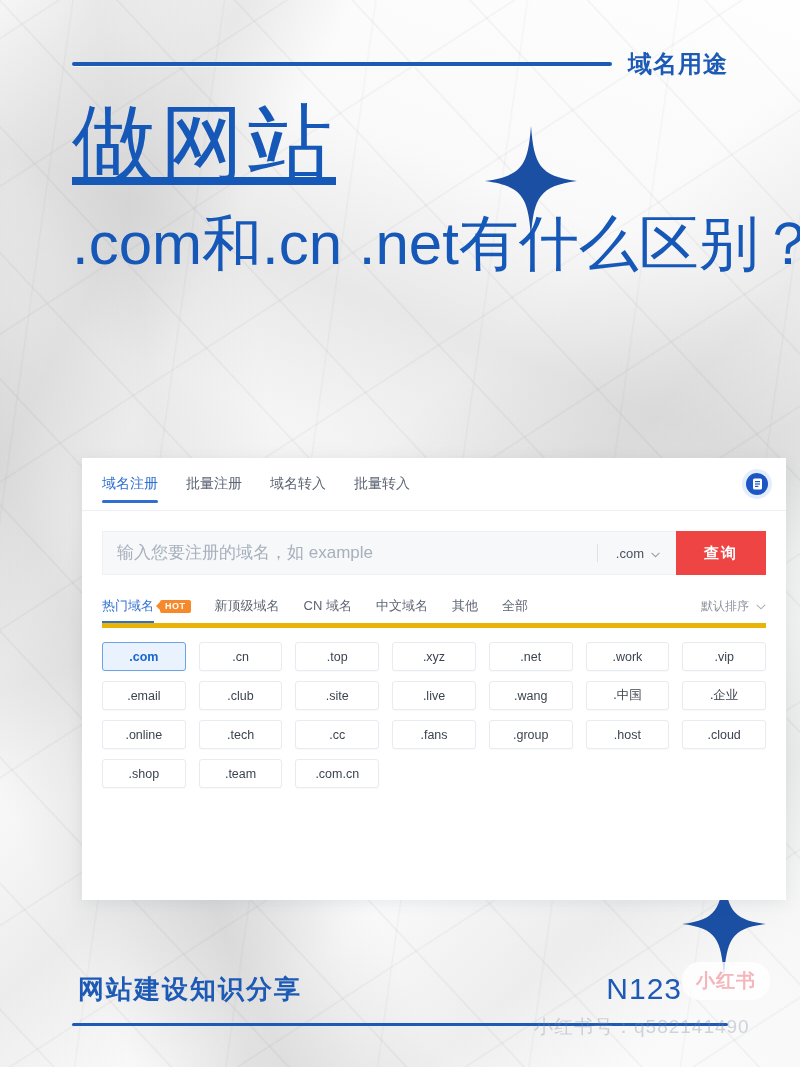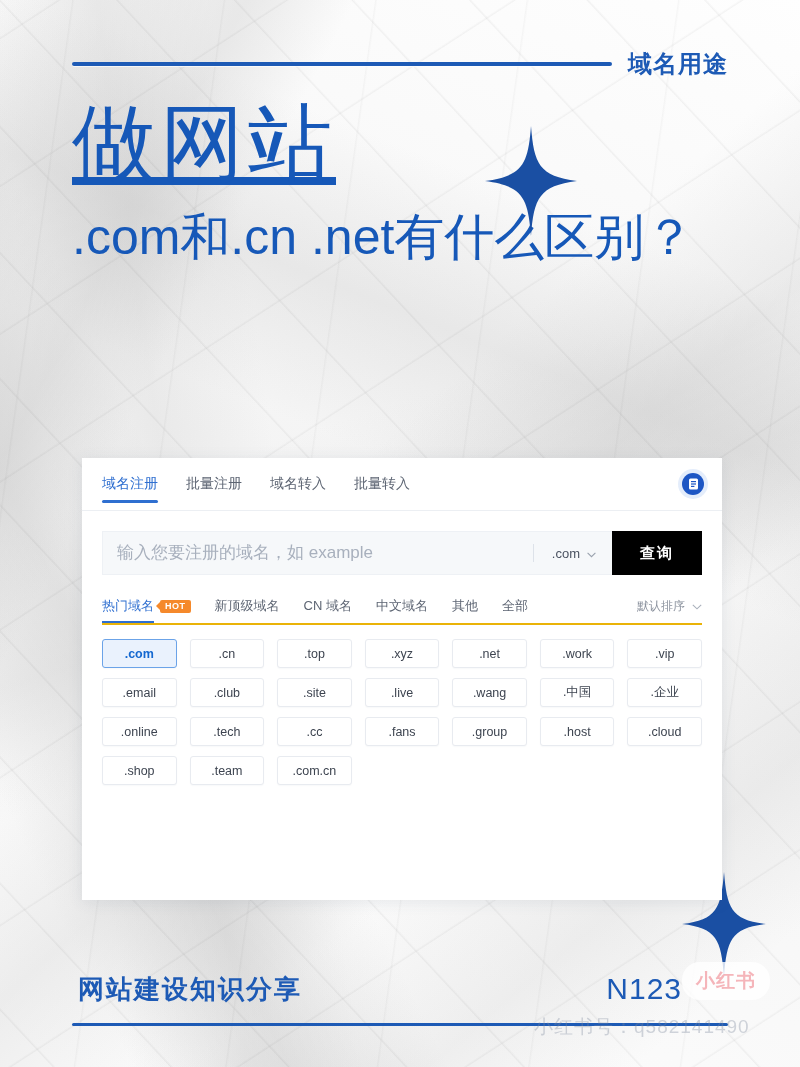--- a/index.html
+++ b/index.html
@@ -56,32 +56,32 @@
 
   
   .hero { position: absolute; left: 72px; top: 96px; width: 680px; }
   .hero-line {
     font-size: 84px; line-height: 1.12; font-weight: 400; color: #1658b8;
     letter-spacing: 4px; white-space: nowrap;
   }
   .hero-line-1 { position: relative; text-decoration: underline; }
   .hero-sub {
     margin-top: 14px;
-    font-size: 50px; color: #1658b8; letter-spacing: 0px; white-space: nowrap;
+    font-size: 60px; color: #1658b8; letter-spacing: 0px; white-space: nowrap;
     font-weight: 400;
   }
 
   .sparkle { position: absolute; pointer-events: none; }
   .sparkle svg { display: block; }
   .sparkle-top { left: 485px; top: 126px; }
   .sparkle-bottom { left: 682px; top: 872px; }
 
   
   .panel {
-    position: absolute; left: 82px; top: 458px; width: 640px; height: 442px;
+    position: absolute; left: 82px; top: 458px; width: 704px; height: 442px;
     background: #ffffff;
     box-shadow: 0 2px 14px rgba(70,90,120,.10);
   }
   .panel-tabs {
     position: relative; height: 52px; padding: 0 18px 0 20px;
     display: flex; align-items: center; gap: 28px;
     border-bottom: 1px solid #eceff3;
   }
   .tab {
     font-size: 14px; color: #5d6573; position: relative; height: 52px;
@@ -111,29 +111,29 @@
     flex: 1 1 auto; border: none; outline: none; background: transparent;
     font-family: inherit; font-size: 17px; color: #2b3240; padding: 0 14px;
   }
   .search-input::placeholder { color: #a8b0bd; }
   .search-divider { width: 1px; height: 18px; background: #dde2e9; }
   .search-suffix {
     display: flex; align-items: center; gap: 7px; padding: 0 16px 0 18px;
     font-size: 13px; color: #4a5260; white-space: nowrap;
   }
   .search-btn {
-    width: 90px; background: #000000; color: #fff; border: none; cursor: pointer;
+    width: 90px; background: #ef4444; color: #fff; border: none; cursor: pointer;
     font-family: inherit; font-size: 15px; font-weight: 700; letter-spacing: 2px;
   }
 
   
   .filter-row {
     margin: 14px 20px 0 20px; height: 34px;
     display: flex; align-items: center; gap: 24px;
-    border-bottom: 2px solid #eab308;
+    border-bottom: 5px solid #eab308;
     position: relative;
   }
   .filter {
     font-size: 13px; color: #5d6573; white-space: nowrap; position: relative;
     height: 34px; display: flex; align-items: center;
   }
   .filter.active { color: #2f6fd0; }
   .filter.active::after {
     content: ""; position: absolute; left: 0; right: 0; bottom: 0;
     height: 2.5px; background: #2f6fd0;

